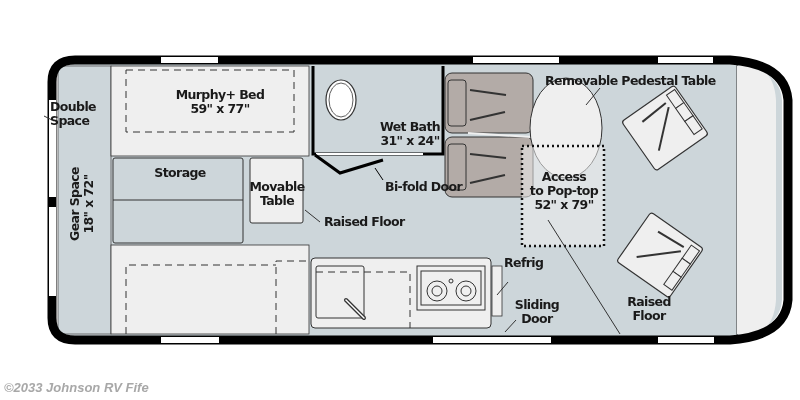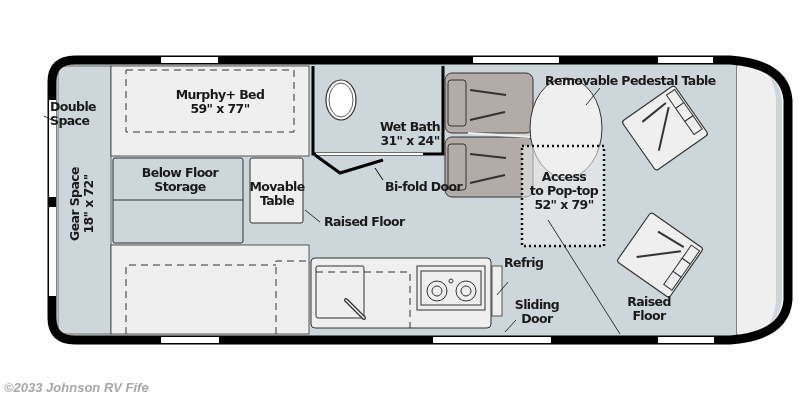--- a/index.html
+++ b/index.html
@@ -117,21 +117,20 @@
 </div>
 <div class="lbl" style="left:42px;top:190px;transform:rotate(-90deg);transform-origin:center;width:80px;">
   <div>Gear Space</div>
   <div>18" x 72"</div>
 </div>
 <div class="lbl" style="left:160px;top:88px;width:120px;">
   <div>Murphy+ Bed</div>
   <div>59" x 77"</div>
 </div>
 <div class="lbl" style="left:120px;top:166px;width:120px;">
-  <div>Below Floor</div>
   <div>Storage</div>
 </div>
 <div class="lbl" style="left:247px;top:180px;width:60px;">
   <div>Movable</div>
   <div>Table</div>
 </div>
 <div class="lbl" style="left:375px;top:120px;width:70px;">
   <div>Wet Bath</div>
   <div>31" x 24"</div>
 </div>

